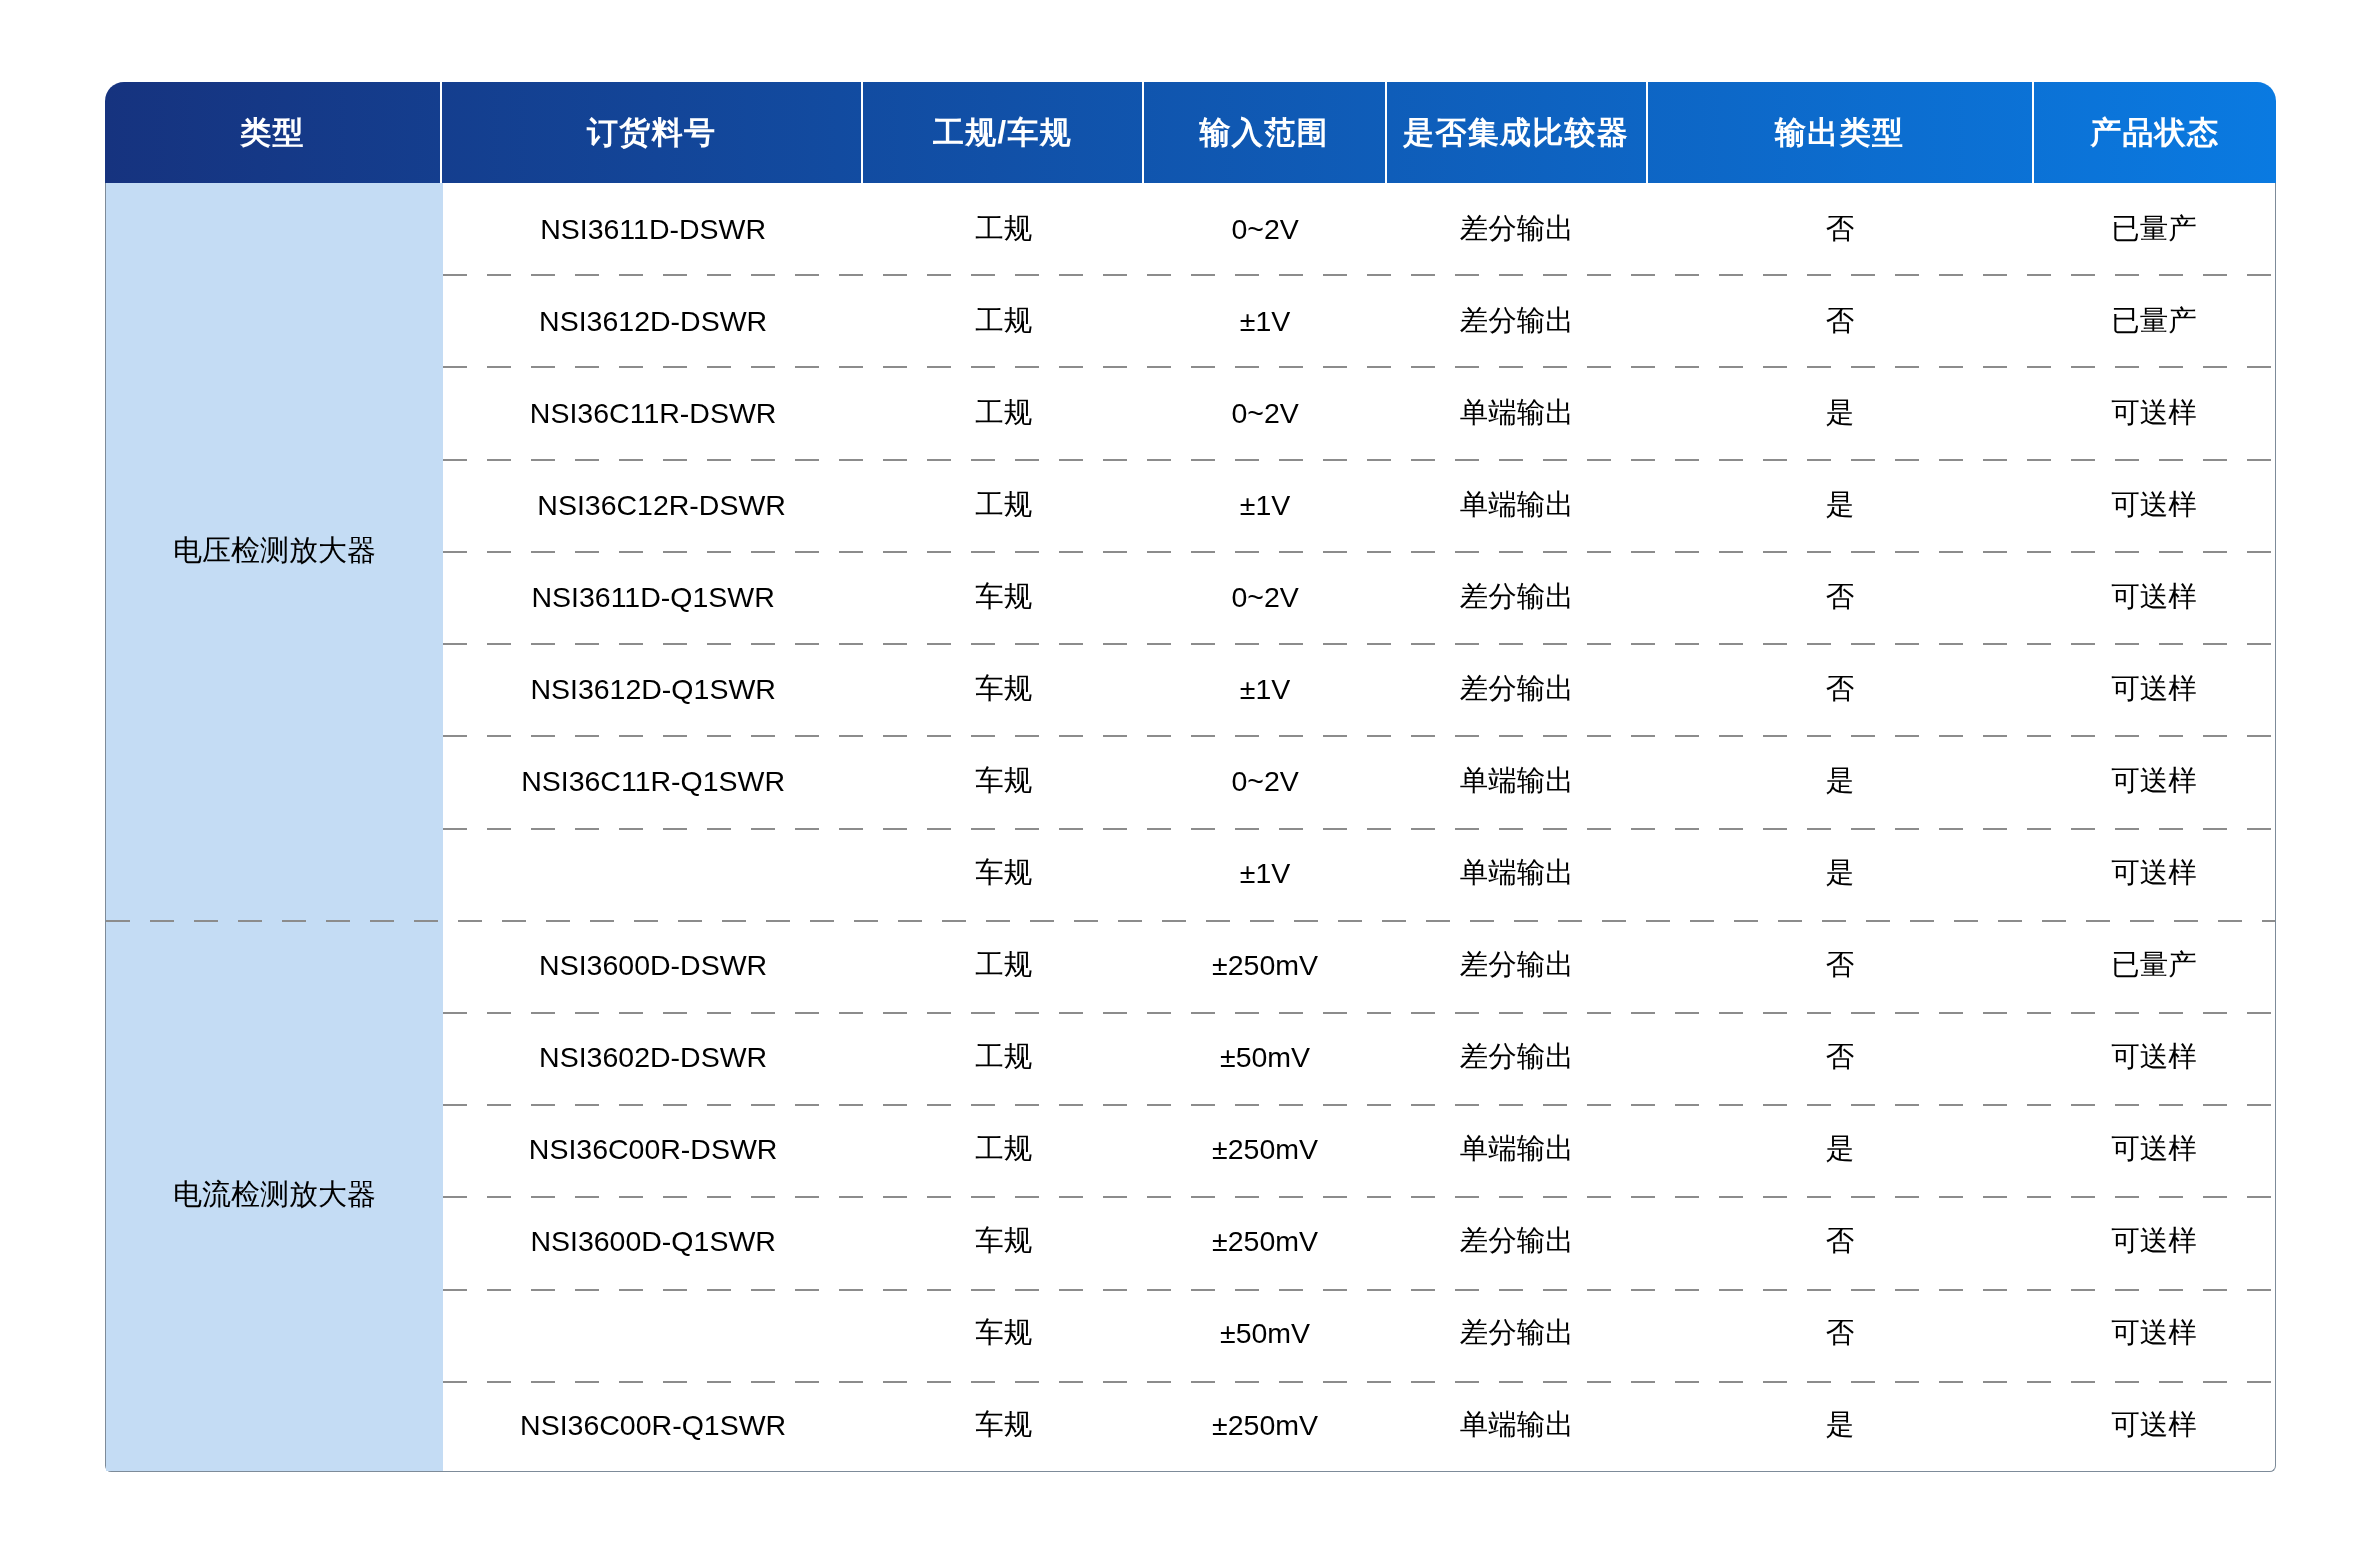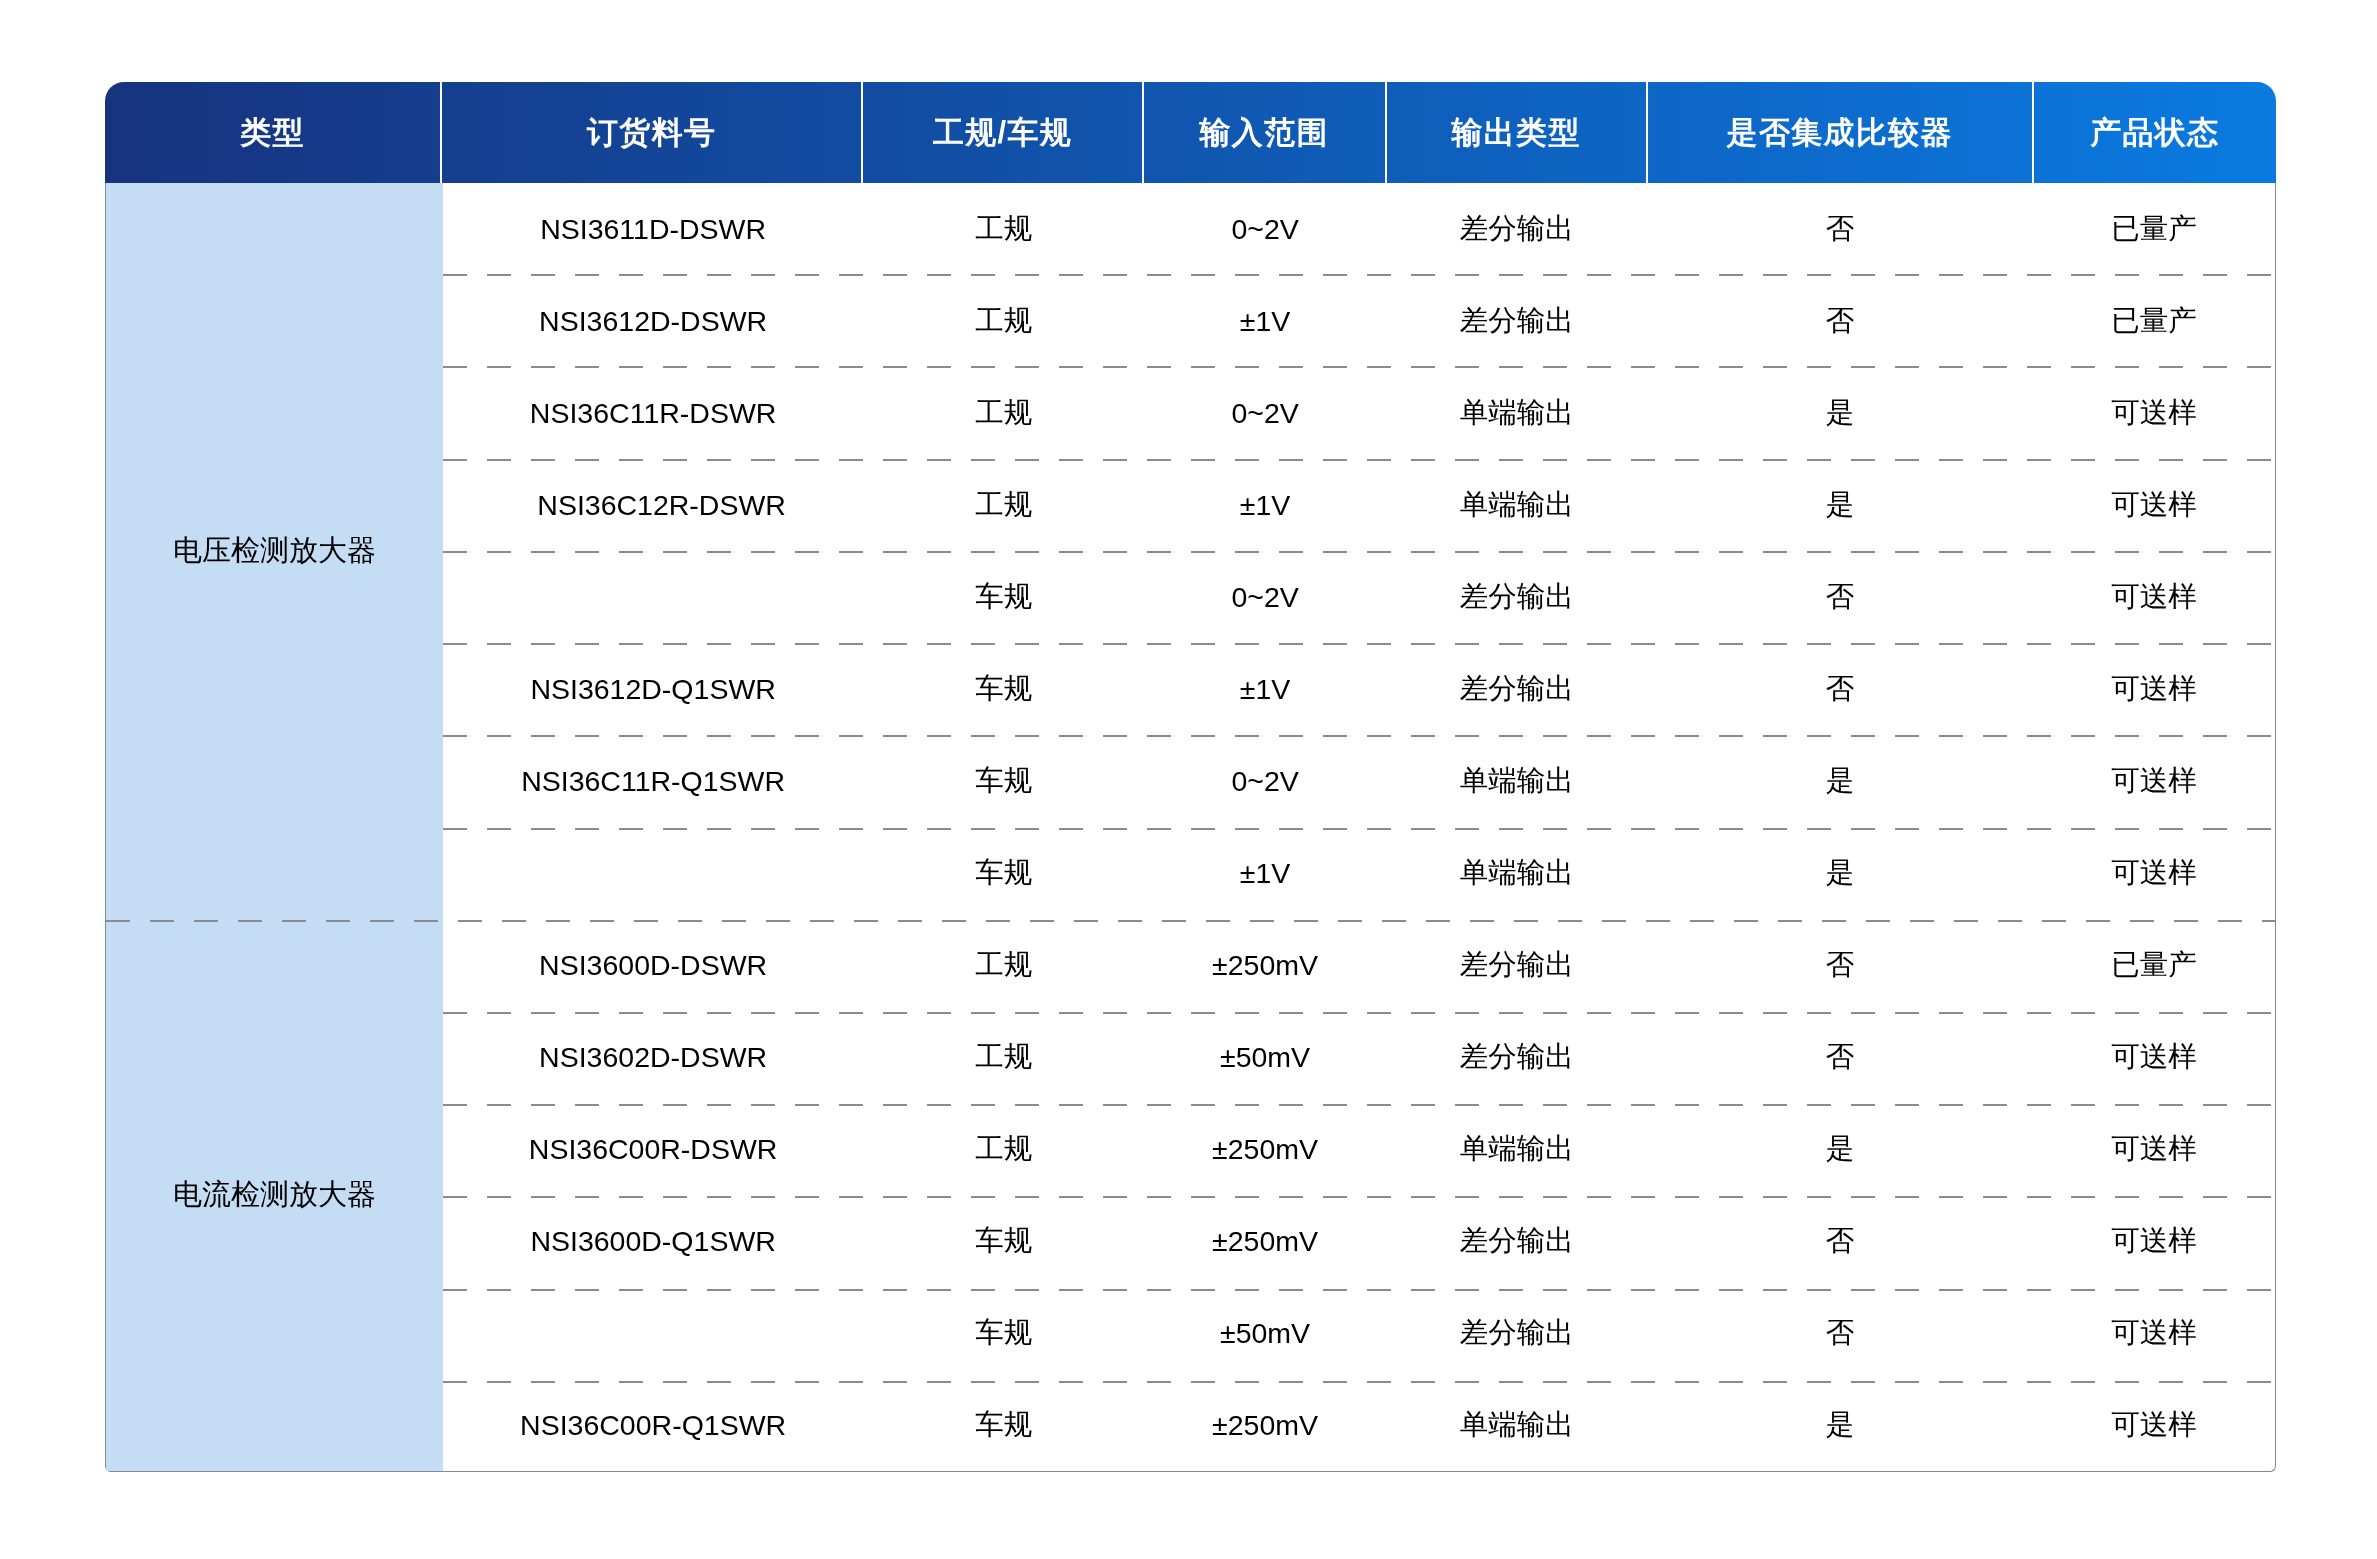--- a/index.html
+++ b/index.html
@@ -66,22 +66,22 @@
 </style>
 </head>
 <body>
 
 <div class="tbl">
   <div class="hdr">
       <div class="hcell">类型</div>
       <div class="hcell">订货料号</div>
       <div class="hcell">工规/车规</div>
       <div class="hcell">输入范围</div>
+      <div class="hcell">是否集成比较器</div>
       <div class="hcell">输出类型</div>
-      <div class="hcell">是否集成比较器</div>
       <div class="hcell">产品状态</div>
     </div>
   <div class="bdy">
       <div class="cell typecell" style="grid-area: 1 / 1 / span 8;">电压检测放大器</div>
       <div class="cell" style="grid-area: 1 / 2;">NSI3611D-DSWR</div>
       <div class="cell" style="grid-area: 1 / 3;">工规</div>
       <div class="cell" style="grid-area: 1 / 4;">0~2V</div>
       <div class="cell" style="grid-area: 1 / 5;">差分输出</div>
       <div class="cell" style="grid-area: 1 / 6;">否</div>
       <div class="cell" style="grid-area: 1 / 7;">已量产</div>
@@ -99,20 +99,21 @@
       <div class="cell" style="grid-area: 3 / 6;">是</div>
       <div class="cell" style="grid-area: 3 / 7;">可送样</div>
       <div class="divider" style="top: 183px; left: 337px; right: 0px;"></div>
       <div class="cell" style="grid-area: 4 / 2; padding-left: 17px;">NSI36C12R-DSWR</div>
       <div class="cell" style="grid-area: 4 / 3;">工规</div>
       <div class="cell" style="grid-area: 4 / 4;">±1V</div>
       <div class="cell" style="grid-area: 4 / 5;">单端输出</div>
       <div class="cell" style="grid-area: 4 / 6;">是</div>
       <div class="cell" style="grid-area: 4 / 7;">可送样</div>
       <div class="divider" style="top: 276px; left: 337px; right: 0px;"></div>
+      <div class="cell" style="grid-area: 5 / 2;">NSI3611D-Q1SWR</div>
       <div class="cell" style="grid-area: 5 / 3;">车规</div>
       <div class="cell" style="grid-area: 5 / 4;">0~2V</div>
       <div class="cell" style="grid-area: 5 / 5;">差分输出</div>
       <div class="cell" style="grid-area: 5 / 6;">否</div>
       <div class="cell" style="grid-area: 5 / 7;">可送样</div>
       <div class="divider" style="top: 368px; left: 337px; right: 0px;"></div>
       <div class="cell" style="grid-area: 6 / 2;">NSI3612D-Q1SWR</div>
       <div class="cell" style="grid-area: 6 / 3;">车规</div>
       <div class="cell" style="grid-area: 6 / 4;">±1V</div>
       <div class="cell" style="grid-area: 6 / 5;">差分输出</div>

